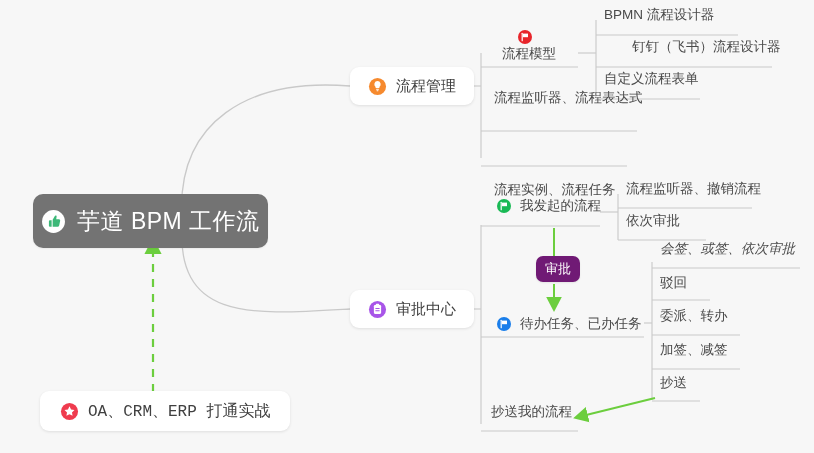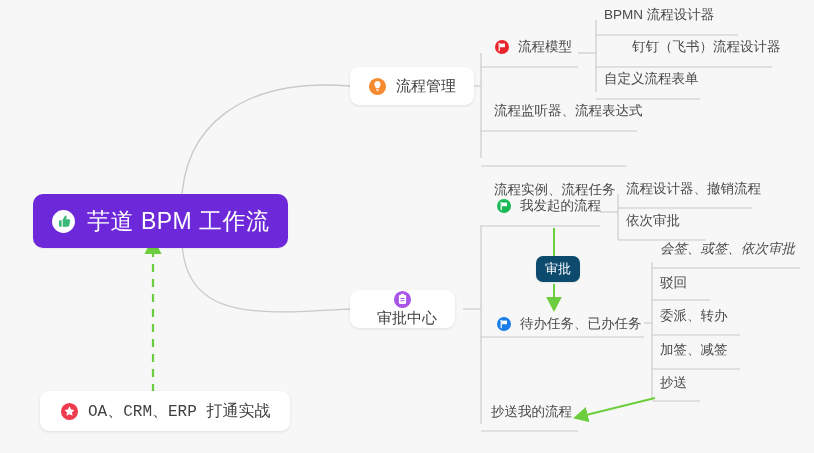--- a/index.html
+++ b/index.html
@@ -35,23 +35,23 @@
   .node {
     position: absolute;
     box-sizing: border-box;
     display: flex;
     align-items: center;
     white-space: nowrap;
   }
 
   
   .root-node {
-    background: #6d28d9;
+    background: #737373;
     border-radius: 10px;
-    padding: 0 18px;
+    padding: 0 8px;
     height: 54px;
     color: #ffffff;
     font-size: 23px;
     letter-spacing: 0.5px;
     box-shadow: 0 1px 2px rgba(0,0,0,0.06);
   }
   .root-label { margin-left: 11px; }
 
   
   .card-node {
@@ -78,21 +78,21 @@
     font-size: 13.5px;
     height: 28px;
     padding: 0 6px 12px 4px;
     align-items: center;
   }
   .line-node .ln-label { margin-left: 8px; }
   .line-node.no-icon .ln-label { margin-left: 0; }
 
   
   .badge-node {
-    background: #0c4a6e;
+    background: #701a75;
     border-radius: 7px;
     color: #ffffff;
     font-size: 13px;
     height: 26px;
     padding: 0 9px;
     justify-content: center;
     box-shadow: 0 1px 2px rgba(0,0,0,0.08);
   }
 
   
@@ -175,49 +175,49 @@
       <svg width="19" height="19" viewBox="0 0 20 20">
         <circle cx="10" cy="10" r="9" fill="#f68a2e"></circle>
         <path d="M10 4.3a3.4 3.4 0 0 0-2 6.1v1.3h4v-1.3a3.4 3.4 0 0 0-2-6.1z" fill="#ffffff"></path>
         <rect x="8.4" y="12.3" width="3.2" height="1.1" rx="0.5" fill="#ffffff"></rect>
         <rect x="8.9" y="14" width="2.2" height="1" rx="0.5" fill="#ffffff"></rect>
       </svg>
     </span>
     <span class="card-label">流程管理</span>
   </div>
 
-  <div class="node line-node" style="left:490px; top:39px;">
+  <div class="node line-node" style="left:490px; top:29px;flex-direction:column;">
     <span class="icon">
       <svg width="16" height="16" viewBox="0 0 16 16">
         <circle cx="8" cy="8" r="7" fill="#e8252b"></circle>
         <path d="M5.2 4.3v7.4" stroke="#ffffff" stroke-width="1.2" stroke-linecap="round"></path>
         <path d="M5.9 4.6h5.1v3.6H5.9z" fill="#ffffff"></path>
       </svg>
     </span>
     <span class="ln-label">流程模型</span>
   </div>
 
   <div class="node line-node no-icon" style="left:600px; top:7px;">
     <span class="ln-label">BPMN 流程设计器</span>
   </div>
   <div class="node line-node no-icon" style="left:628px; top:39px;">
     <span class="ln-label">钉钉（飞书）流程设计器</span>
   </div>
   <div class="node line-node no-icon" style="left:600px; top:71px;">
     <span class="ln-label">自定义流程表单</span>
   </div>
 
-  <div class="node line-node no-icon" style="left:490px; top:103px;">
+  <div class="node line-node no-icon" style="left:490px; top:90px;">
     <span class="ln-label">流程监听器、流程表达式</span>
   </div>
   <div class="node line-node no-icon" style="left:490px; top:138px;margin-top:44px;">
     <span class="ln-label">流程实例、流程任务</span>
   </div>
 
-  <div class="node card-node" style="left:350px; top:290px;flex-direction:column;">
+  <div class="node card-node" style="left:350px; top:290px;">
     <span class="icon">
       <svg width="19" height="19" viewBox="0 0 20 20">
         <circle cx="10" cy="10" r="9" fill="#a855e8"></circle>
         <rect x="6.2" y="5.3" width="7.6" height="9.4" rx="1.2" fill="#ffffff"></rect>
         <rect x="8.2" y="4" width="3.6" height="2.2" rx="0.8" fill="#ffffff"></rect>
         <rect x="7.6" y="8.4" width="4.8" height="1" rx="0.5" fill="#a855e8"></rect>
         <rect x="7.6" y="10.8" width="4.8" height="1" rx="0.5" fill="#a855e8"></rect>
       </svg>
     </span>
     <span class="card-label">审批中心</span>
@@ -227,21 +227,21 @@
     <span class="icon">
       <svg width="16" height="16" viewBox="0 0 16 16">
         <circle cx="8" cy="8" r="7" fill="#19b955"></circle>
         <path d="M5.2 4.3v7.4" stroke="#ffffff" stroke-width="1.2" stroke-linecap="round"></path>
         <path d="M5.9 4.6h5.1v3.6H5.9z" fill="#ffffff"></path>
       </svg>
     </span>
     <span class="ln-label">我发起的流程</span>
   </div>
   <div class="node line-node no-icon" style="left:622px; top:181px;">
-    <span class="ln-label">流程设计器、撤销流程</span>
+    <span class="ln-label">流程监听器、撤销流程</span>
   </div>
   <div class="node line-node no-icon" style="left:622px; top:213px;">
     <span class="ln-label">依次审批</span>
   </div>
 
   <div class="node badge-node" style="left:536px; top:256px;">
     <span>审批</span>
   </div>
 
   <div class="node line-node" style="left:492px; top:316px;">

